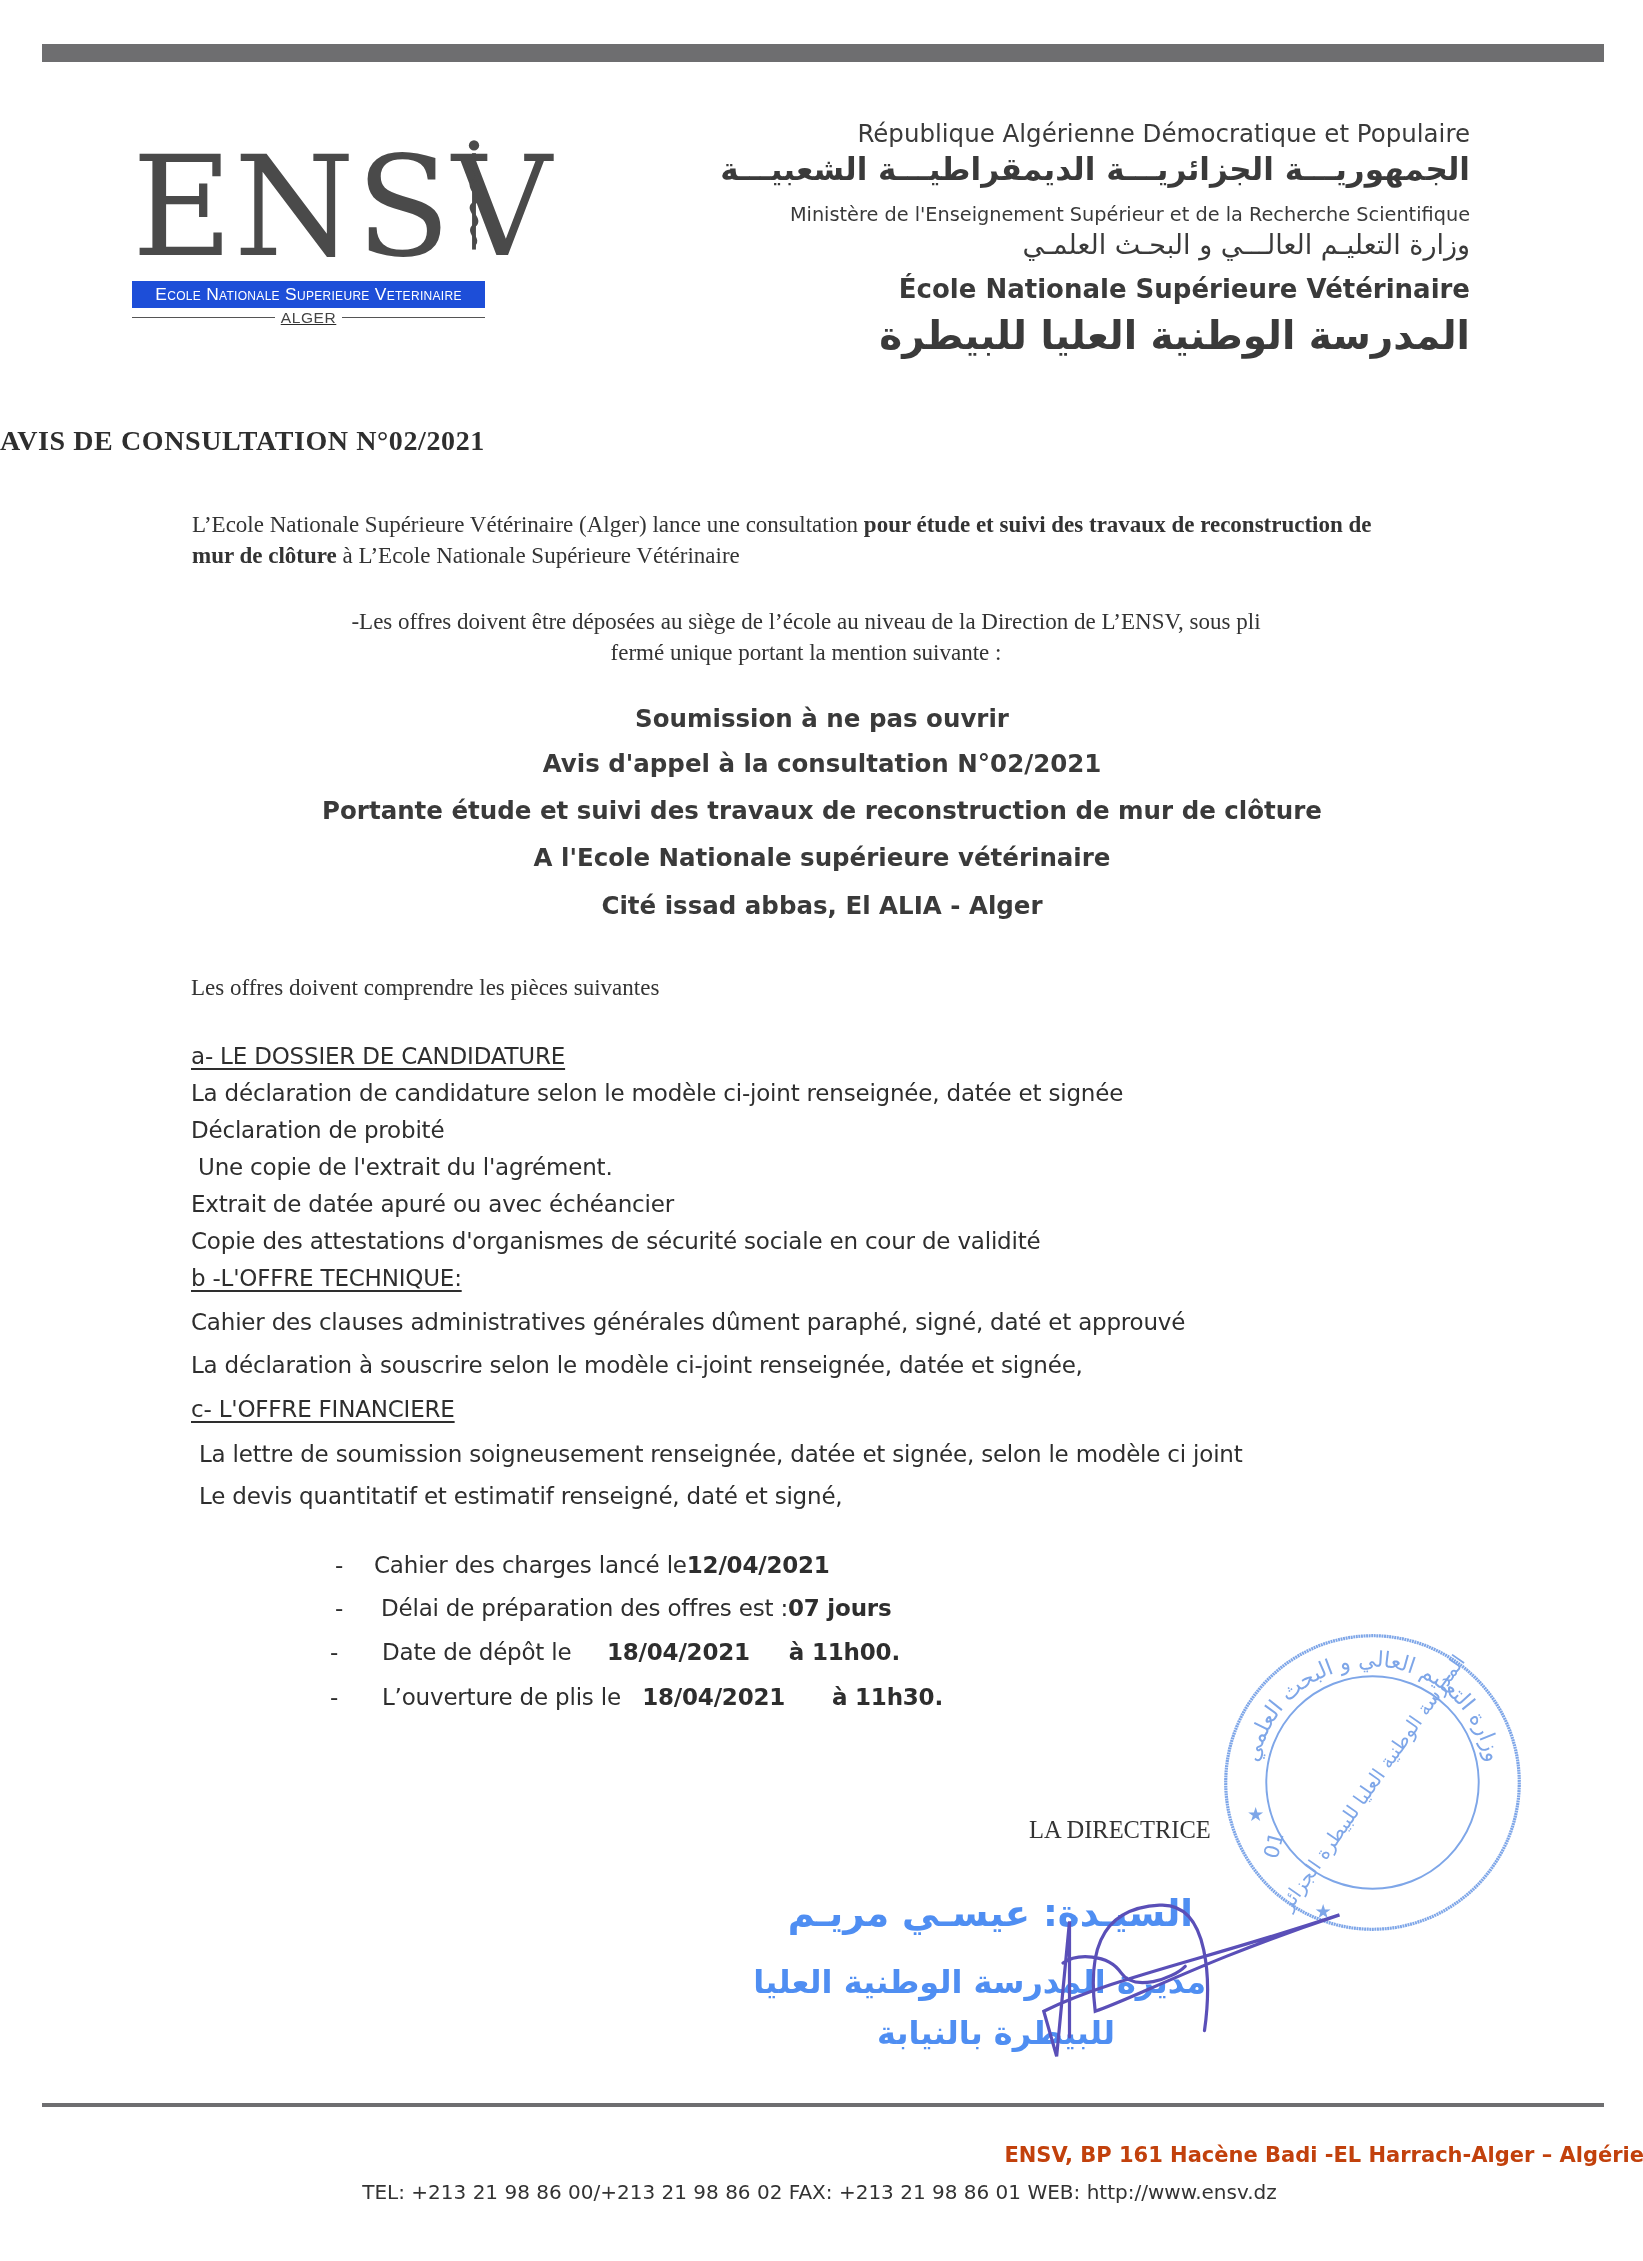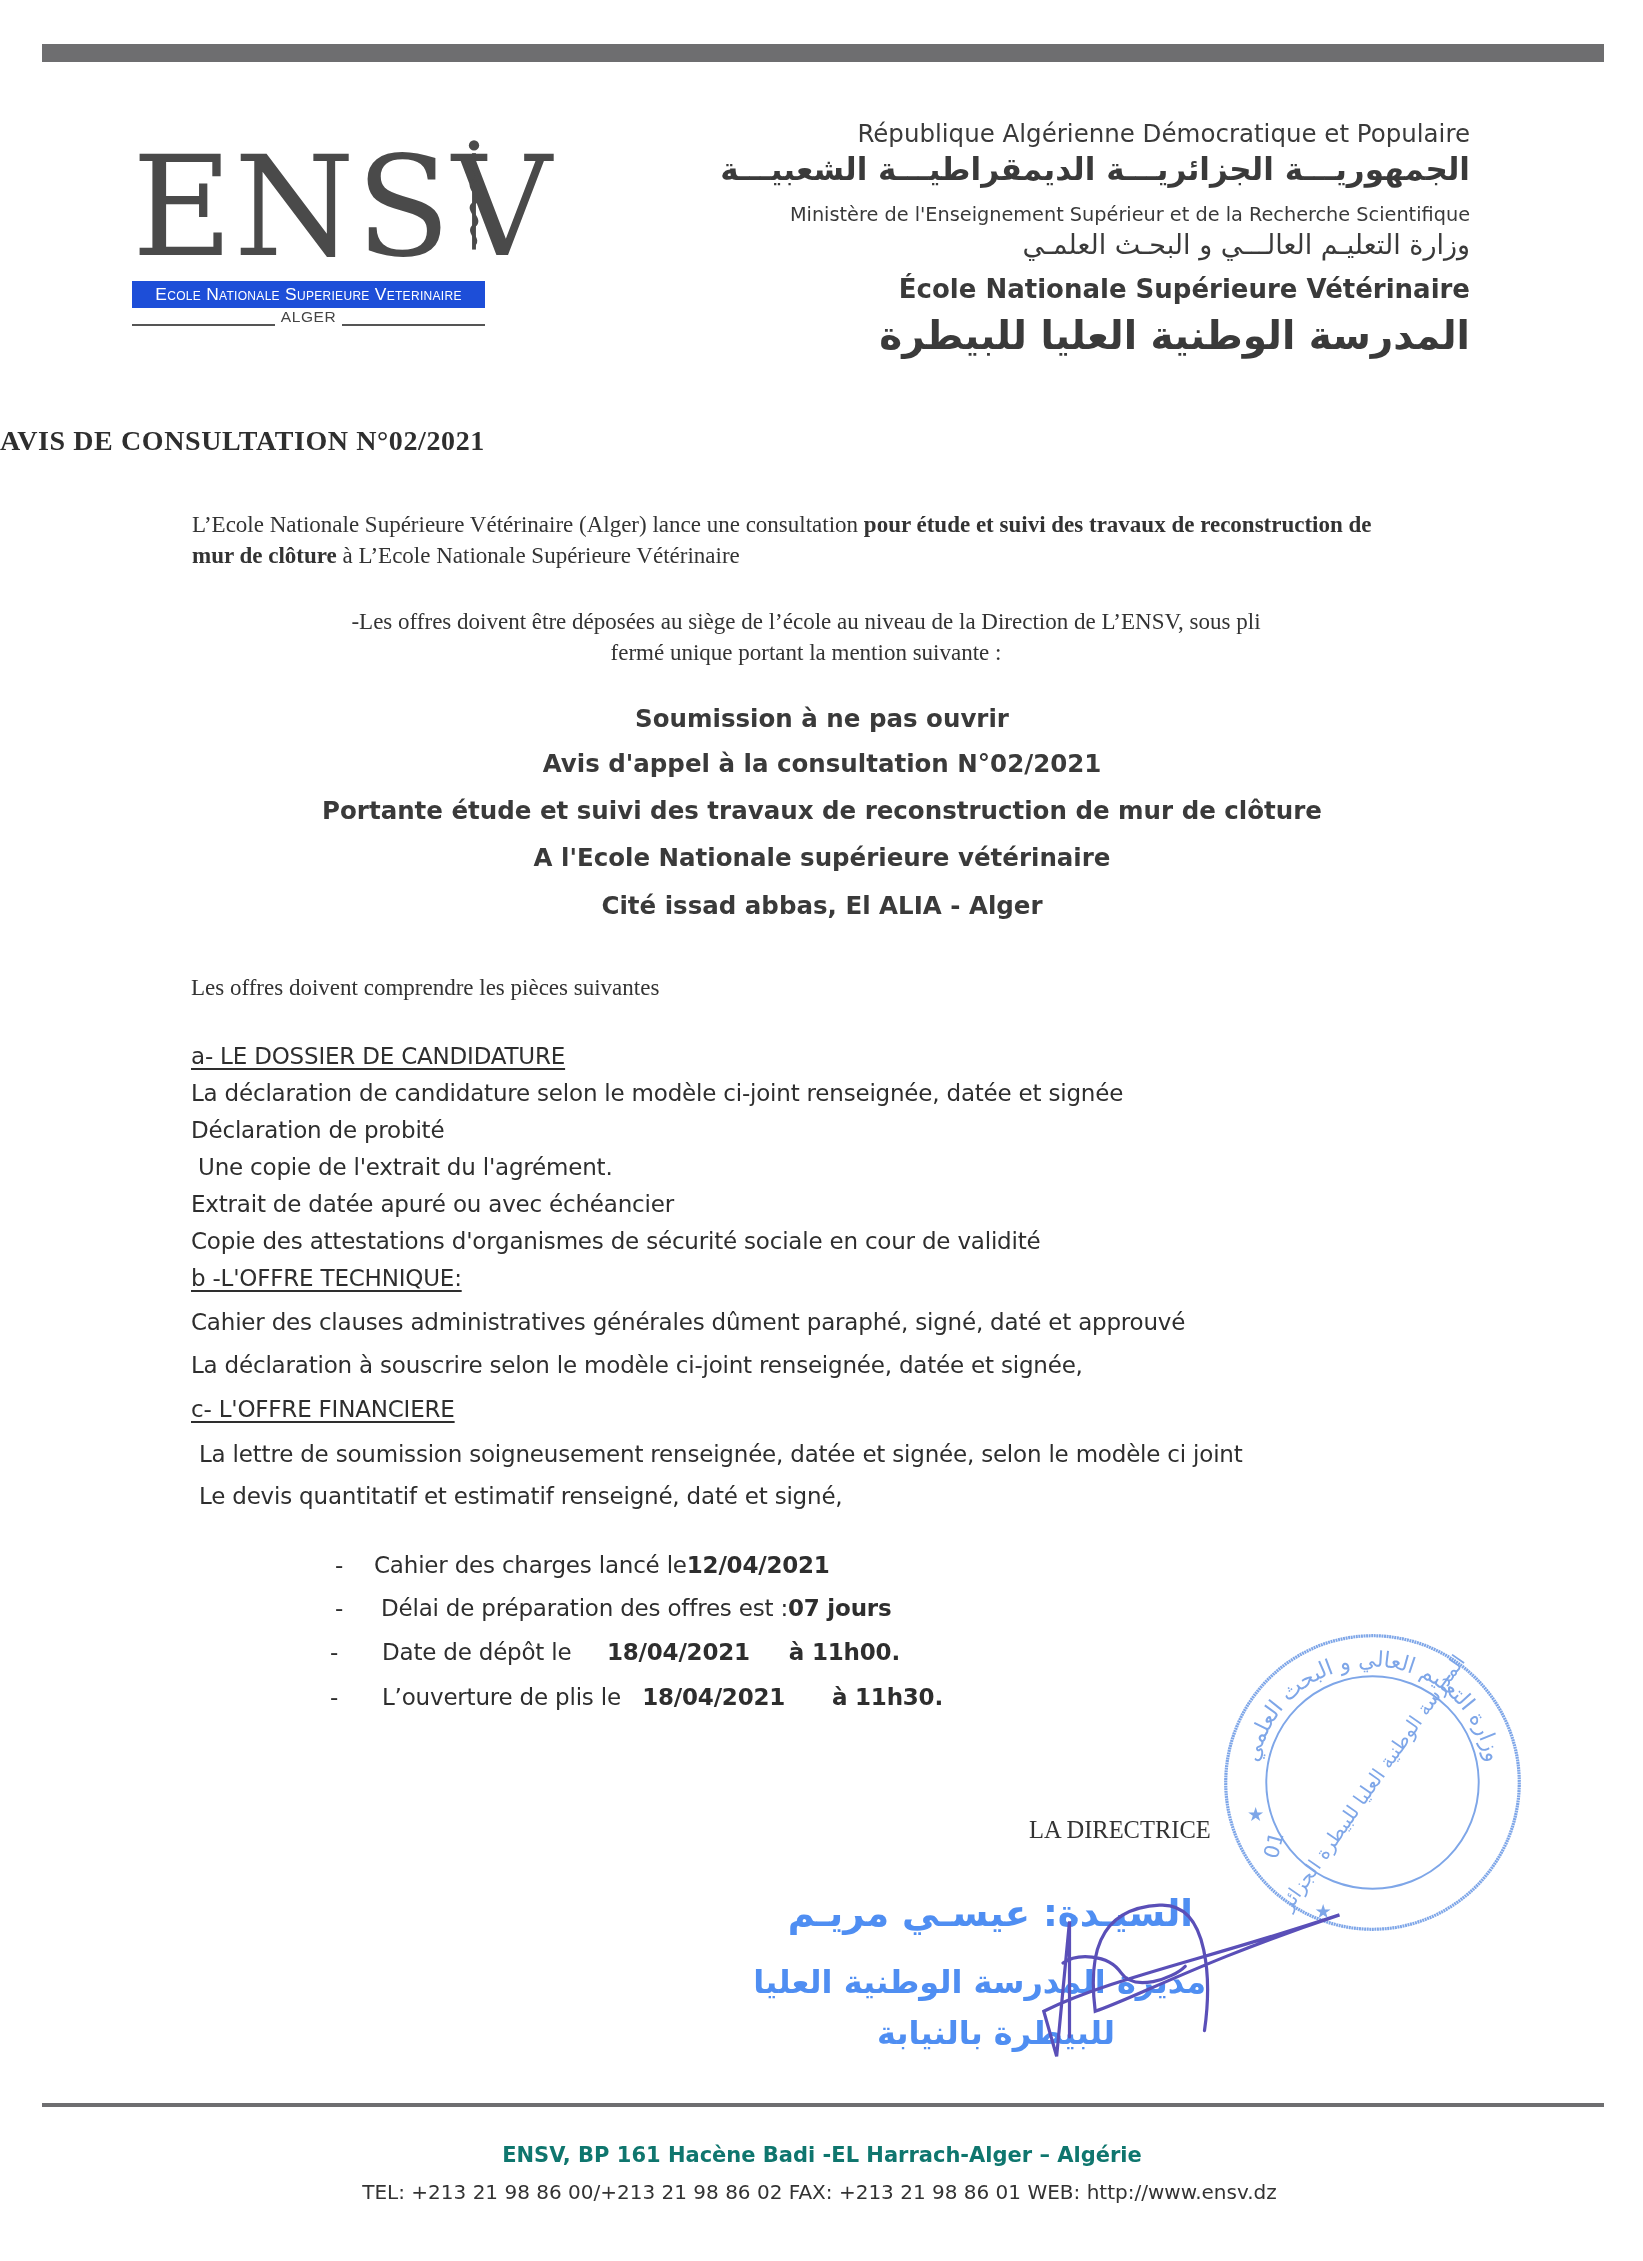--- a/index.html
+++ b/index.html
@@ -7,21 +7,21 @@
   .abs { position: absolute; }
 
   
   .top-bar { left: 42px; top: 44px; width: 1562px; height: 18px; background: #6e6e70; }
 
   
   .logo { left: 132px; top: 139px; width: 361px; height: 187px; }
   .logo-letters { position: absolute; left: 0; top: 0; font-family: "DejaVu Serif", serif; font-size: 138px; line-height: 138px; color: #4a4a4a; letter-spacing: 1.3px; }
   .logo-staff { position: absolute; left: 329px; top: 0px; width: 26px; height: 135px; }
   .logo-band { position: absolute; left: 0; top: 142px; width: 353px; height: 27px; background: #1d4ed8; color: #fff; font-family: "Liberation Sans", sans-serif; font-size: 17.4px; line-height: 27px; text-align: center; letter-spacing: 0.3px; font-variant: small-caps; }
-  .logo-city { position: absolute; left: 0; top: 171px; width: 353px; height: 15.5px; display: flex; align-items: flex-end; gap: 6px; }
+  .logo-city { position: absolute; left: 0; top: 171px; width: 353px; height: 15.5px; display: flex; align-items: center; gap: 6px; text-decoration: underline; }
   .logo-city .rule { flex: 1; height: 1.3px; background: #555; }
   .logo-city span { font-family: "Liberation Sans", sans-serif; font-size: 15.5px; color: #444; letter-spacing: 0.6px; }
 
   
   .hdr { right: 174px; text-align: right; font-family: "DejaVu Sans", sans-serif; color: #3a3a3a; white-space: nowrap; }
   .hdr-fr1 { top: 119px; font-size: 24.5px; }
   .hdr-ar1 { top: 151px; font-size: 31px; font-weight: bold; direction: rtl; }
   .hdr-fr2 { top: 203px; font-size: 19.3px; }
   .hdr-ar2 { top: 229px; font-size: 27px; direction: rtl; }
   .hdr-fr3 { top: 274px; font-size: 26px; font-weight: bold; }
@@ -48,21 +48,21 @@
 
   .sig-ar { direction: rtl; font-family: "DejaVu Sans", sans-serif; font-weight: bold; color: #4f8ef2; white-space: nowrap; }
   .sig-name { right: 451px; top: 1892px; font-size: 37px; }
   .sig-role1 { right: 438px; top: 1963px; font-size: 32px; }
   .sig-role2 { right: 529px; top: 2014px; font-size: 32px; }
 
   .stamp { left: 1218px; top: 1628px; width: 309px; height: 309px; }
   .signature { left: 786px; top: 1902px; width: 567px; height: 180px; }
 
   .footer-rule { left: 42px; top: 2103px; width: 1562px; height: 3.9px; background: #6e6e70; }
-  .footer1 { left: 0; width: 1644px; top: 2143px; text-align: center; font-family: "DejaVu Sans", sans-serif; font-weight: bold; font-size: 21px; color: #0f766e; }
+  .footer1 { left: 0; width: 1644px; top: 2143px; text-align: right; font-family: "DejaVu Sans", sans-serif; font-weight: bold; font-size: 21px; color: #c2410c; }
   .footer2 { left: 0; width: 1639px; top: 2180px; text-align: center; font-family: "DejaVu Sans", sans-serif; font-size: 20px; color: #333; }
 </style>
 </head>
 <body>
 
 <div class="abs top-bar"></div>
 
 <div class="abs logo">
   <div class="logo-letters">ENSV</div>
   <svg class="logo-staff" viewBox="0 0 40 210">

